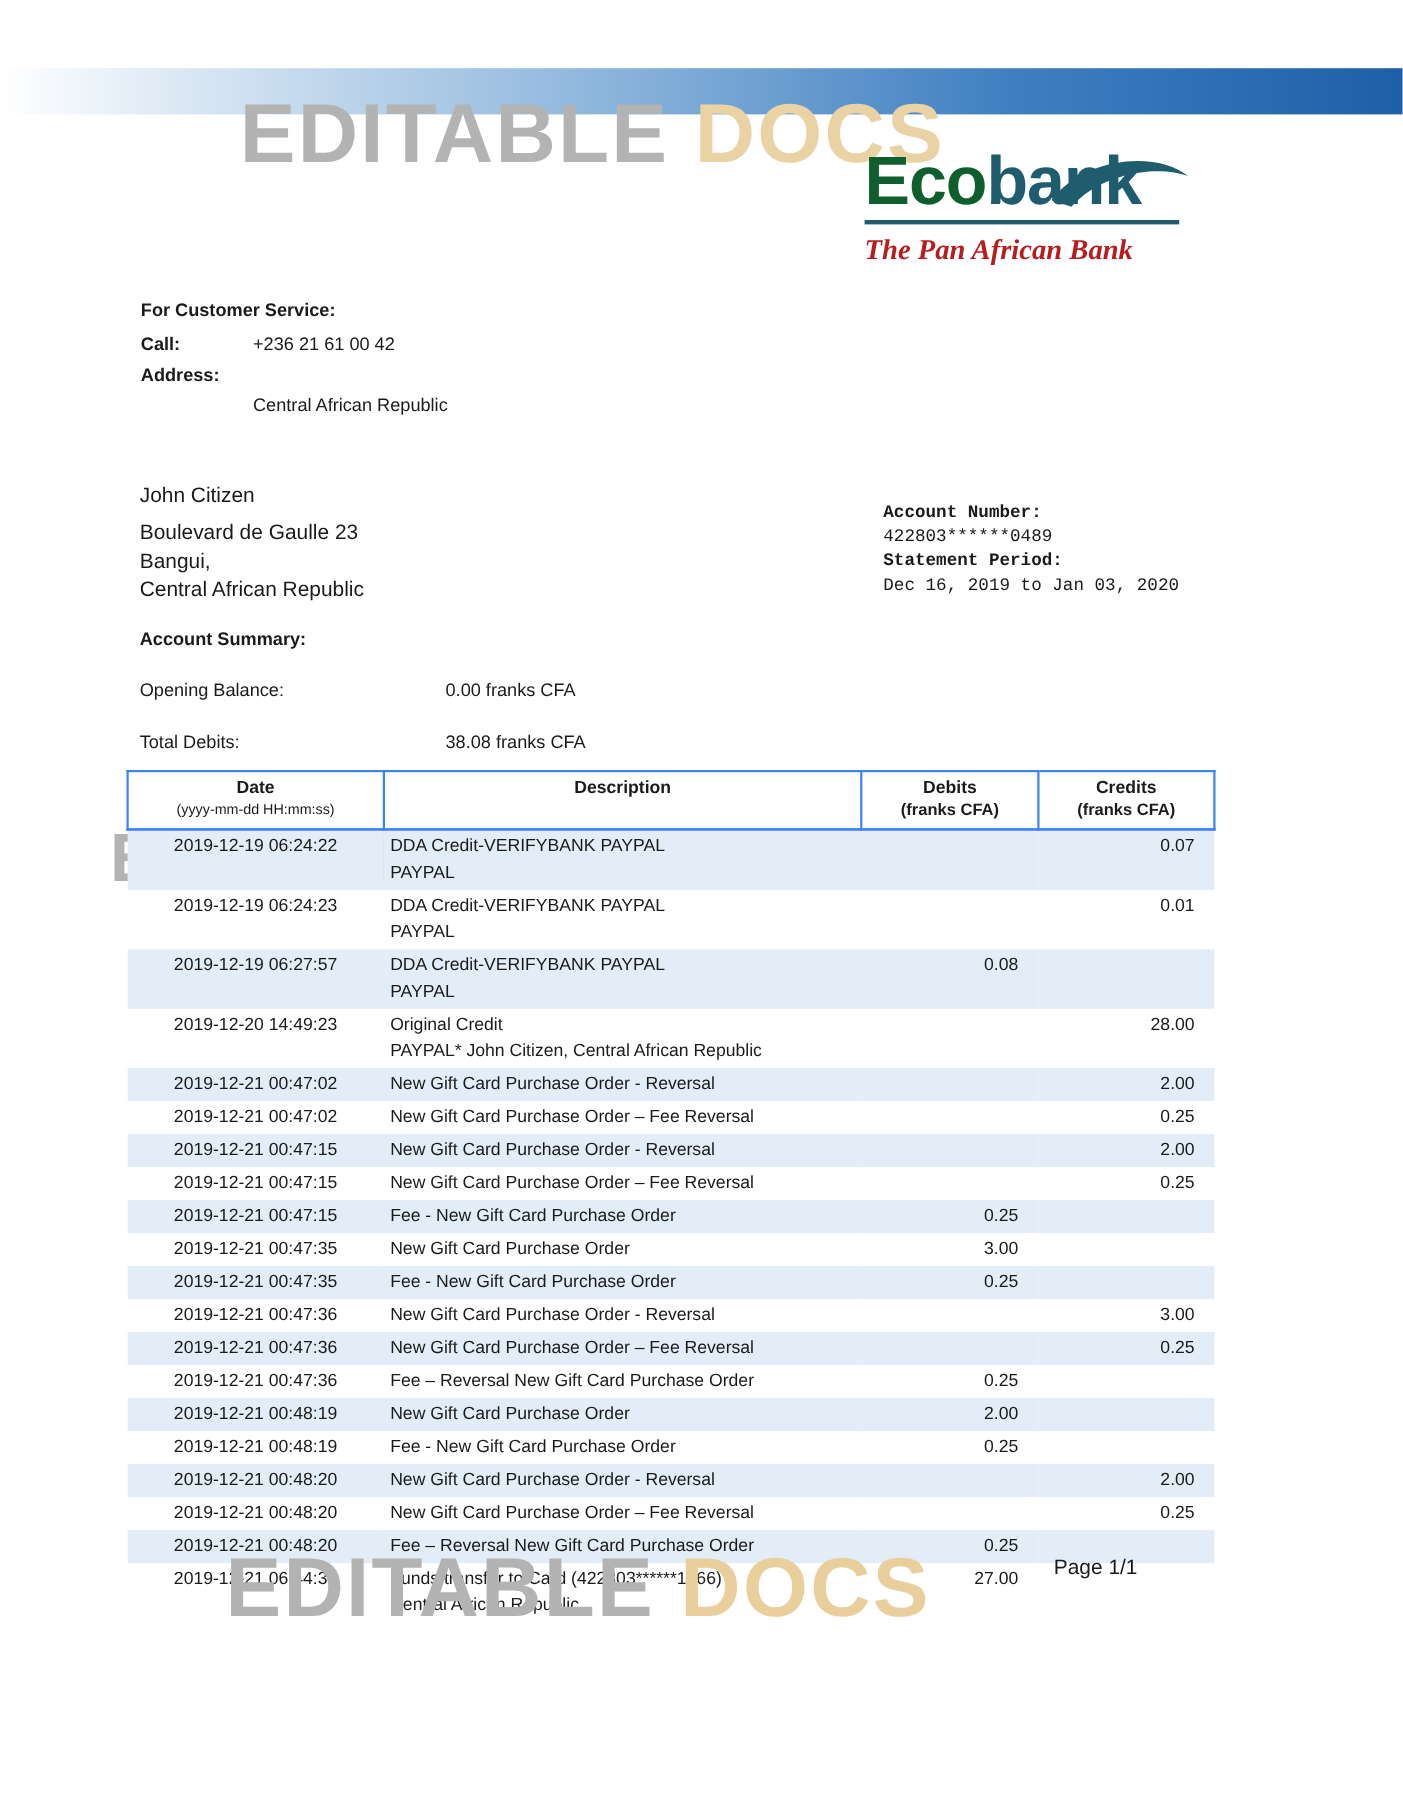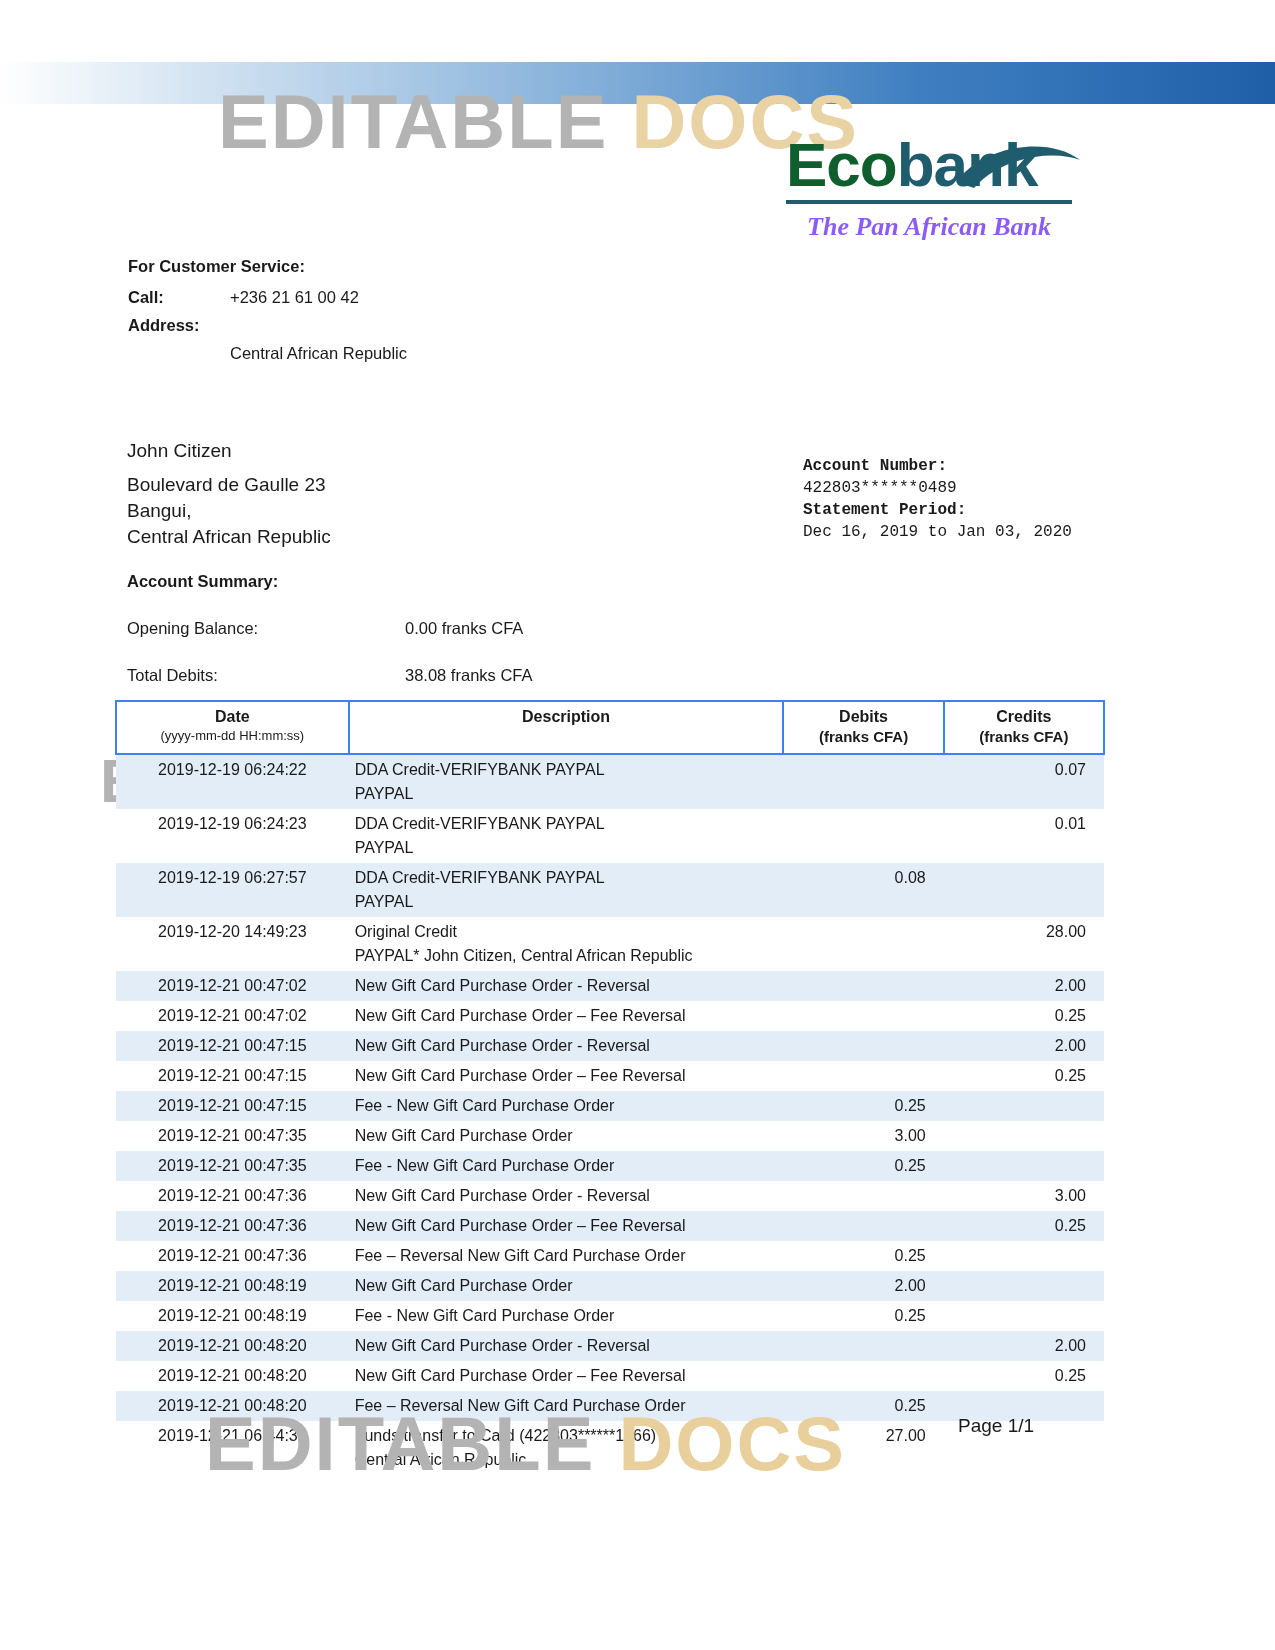--- a/index.html
+++ b/index.html
@@ -71,33 +71,33 @@
     pointer-events: none;
   }
   .logo-underline {
     width: 286px;
     height: 4px;
     background: #1f5d6e;
     margin-top: 4px;
   }
   .logo-tag {
     font-size: 26px;
-    color: #8b5cf6;
+    color: #b91c1c;
     margin-top: 8px;
-    text-align: center;
+    text-align: left;
     width: 286px;
     font-style: italic;
     font-family: "Liberation Serif", serif;
     font-weight: bold;
   }
 
   
   .cs-block {
     position: absolute;
-    top: 252px;
+    top: 268px;
     left: 128px;
     font-size: 16.5px;
     line-height: 28px;
   }
   .cs-title { font-weight: bold; margin-bottom: 3px; }
   .cs-row { display: flex; }
   .cs-label { font-weight: bold; width: 102px; }
   .cs-value { }
   .cs-cont { margin-left: 102px; }
 

